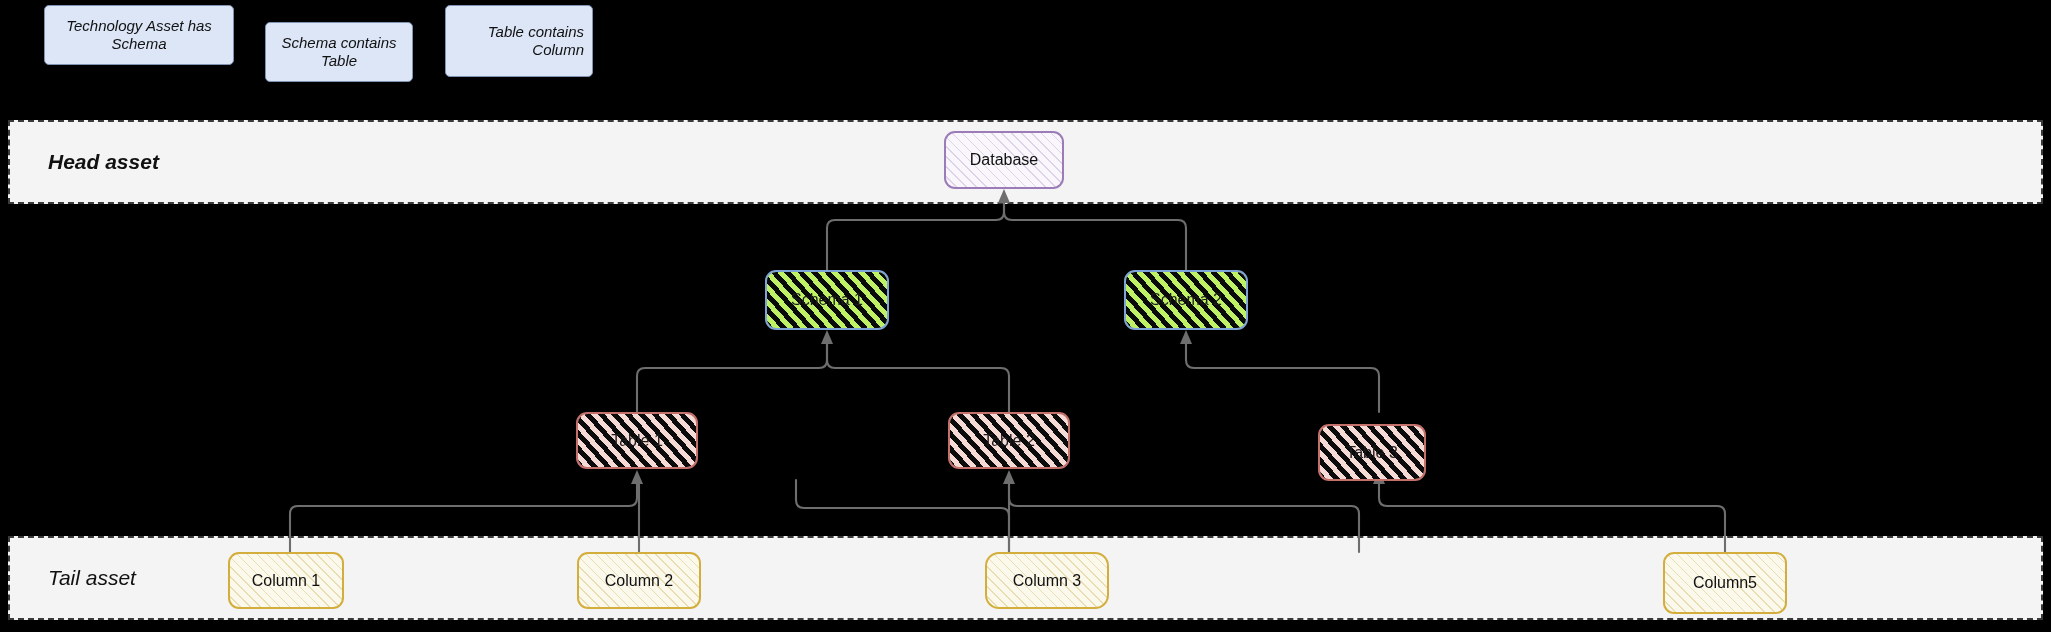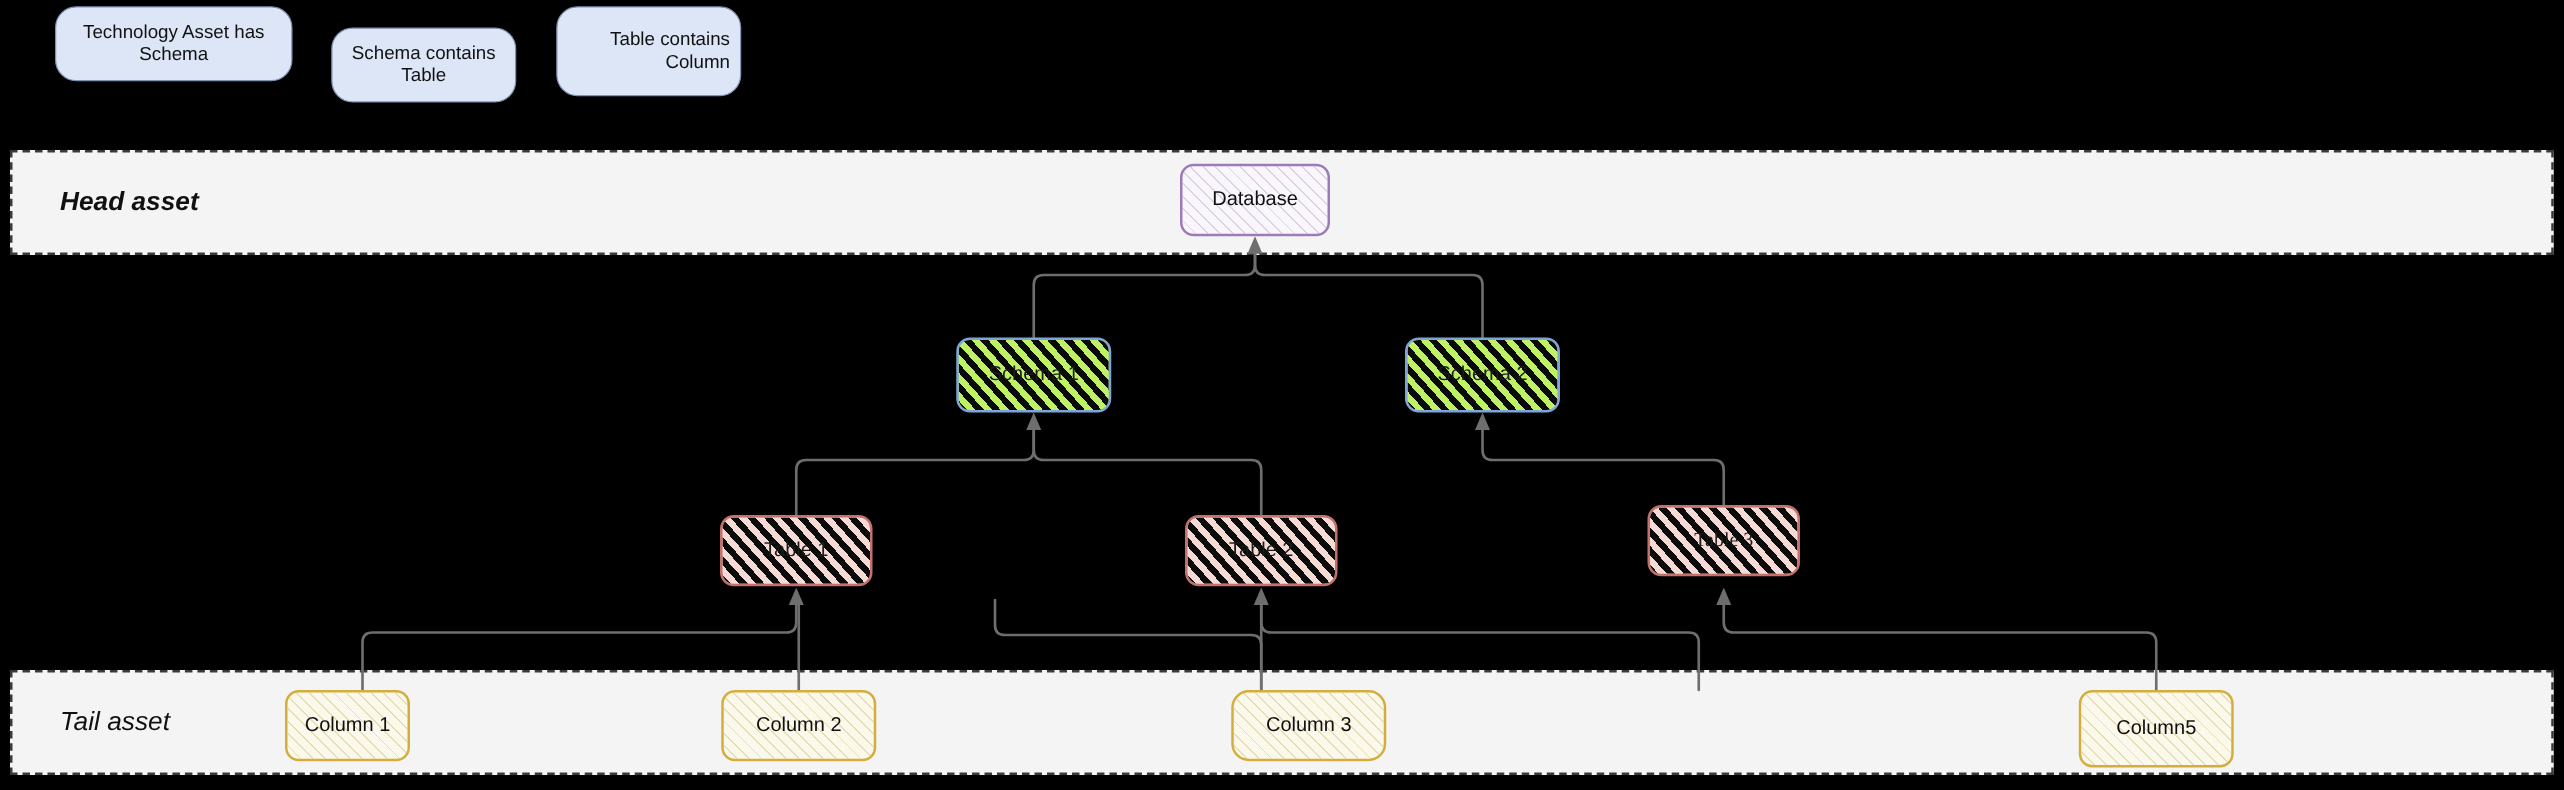--- a/index.html
+++ b/index.html
@@ -35,30 +35,31 @@
     white-space:nowrap;
   }
   #band-head{top:120px;height:84px;font-weight:bold;}
   #band-tail{top:536px;height:84px;}
 
   
   .legend-chip{
     position:absolute;
     background:#dce6f7;
     border:1.4px solid #8193b2;
-    border-radius:17px;
+    border-radius:5px;
     display:flex;
     align-items:center;
     justify-content:center;
     box-sizing:border-box;
     font-size:15px;
     color:#111;
     text-align:center;
     line-height:1.2;
     padding:0 8px;
+    font-style:italic;
   }
 
   
   .node{
     position:absolute;
     box-sizing:border-box;
     border-radius:11px;
     display:flex;
     align-items:center;
     justify-content:center;
@@ -201,25 +202,25 @@
   <div class="node schema" style="left:1124px;top:270px;width:124px;height:60px;">
     <span class="lbl">Schema 2</span>
   </div>
 
   <div class="node table" style="left:576px;top:412px;width:122px;height:57px;">
     <span class="lbl">Table 1</span>
   </div>
   <div class="node table" style="left:948px;top:412px;width:122px;height:57px;">
     <span class="lbl">Table 2</span>
   </div>
-  <div class="node table" style="left:1318px;top:404px;width:122px;height:57px;font-family:Liberation Serif, serif;">
+  <div class="node table" style="left:1318px;top:424px;width:108px;height:57px;">
     <span class="lbl">Table 3</span>
   </div>
 
-  <div class="node column" style="left:228px;top:552px;width:100px;height:57px;">
+  <div class="node column" style="left:228px;top:552px;width:116px;height:57px;">
     <span class="lbl">Column 1</span>
   </div>
   <div class="node column" style="left:577px;top:552px;width:124px;height:57px;">
     <span class="lbl">Column 2</span>
   </div>
   <div class="node column" style="left:985px;top:552px;width:124px;height:57px;border-radius:14px;">
     <span class="lbl">Column 3</span>
   </div>
   <div class="node column" style="left:1663px;top:552px;width:124px;height:62px;">
     <span class="lbl">Column5</span>

